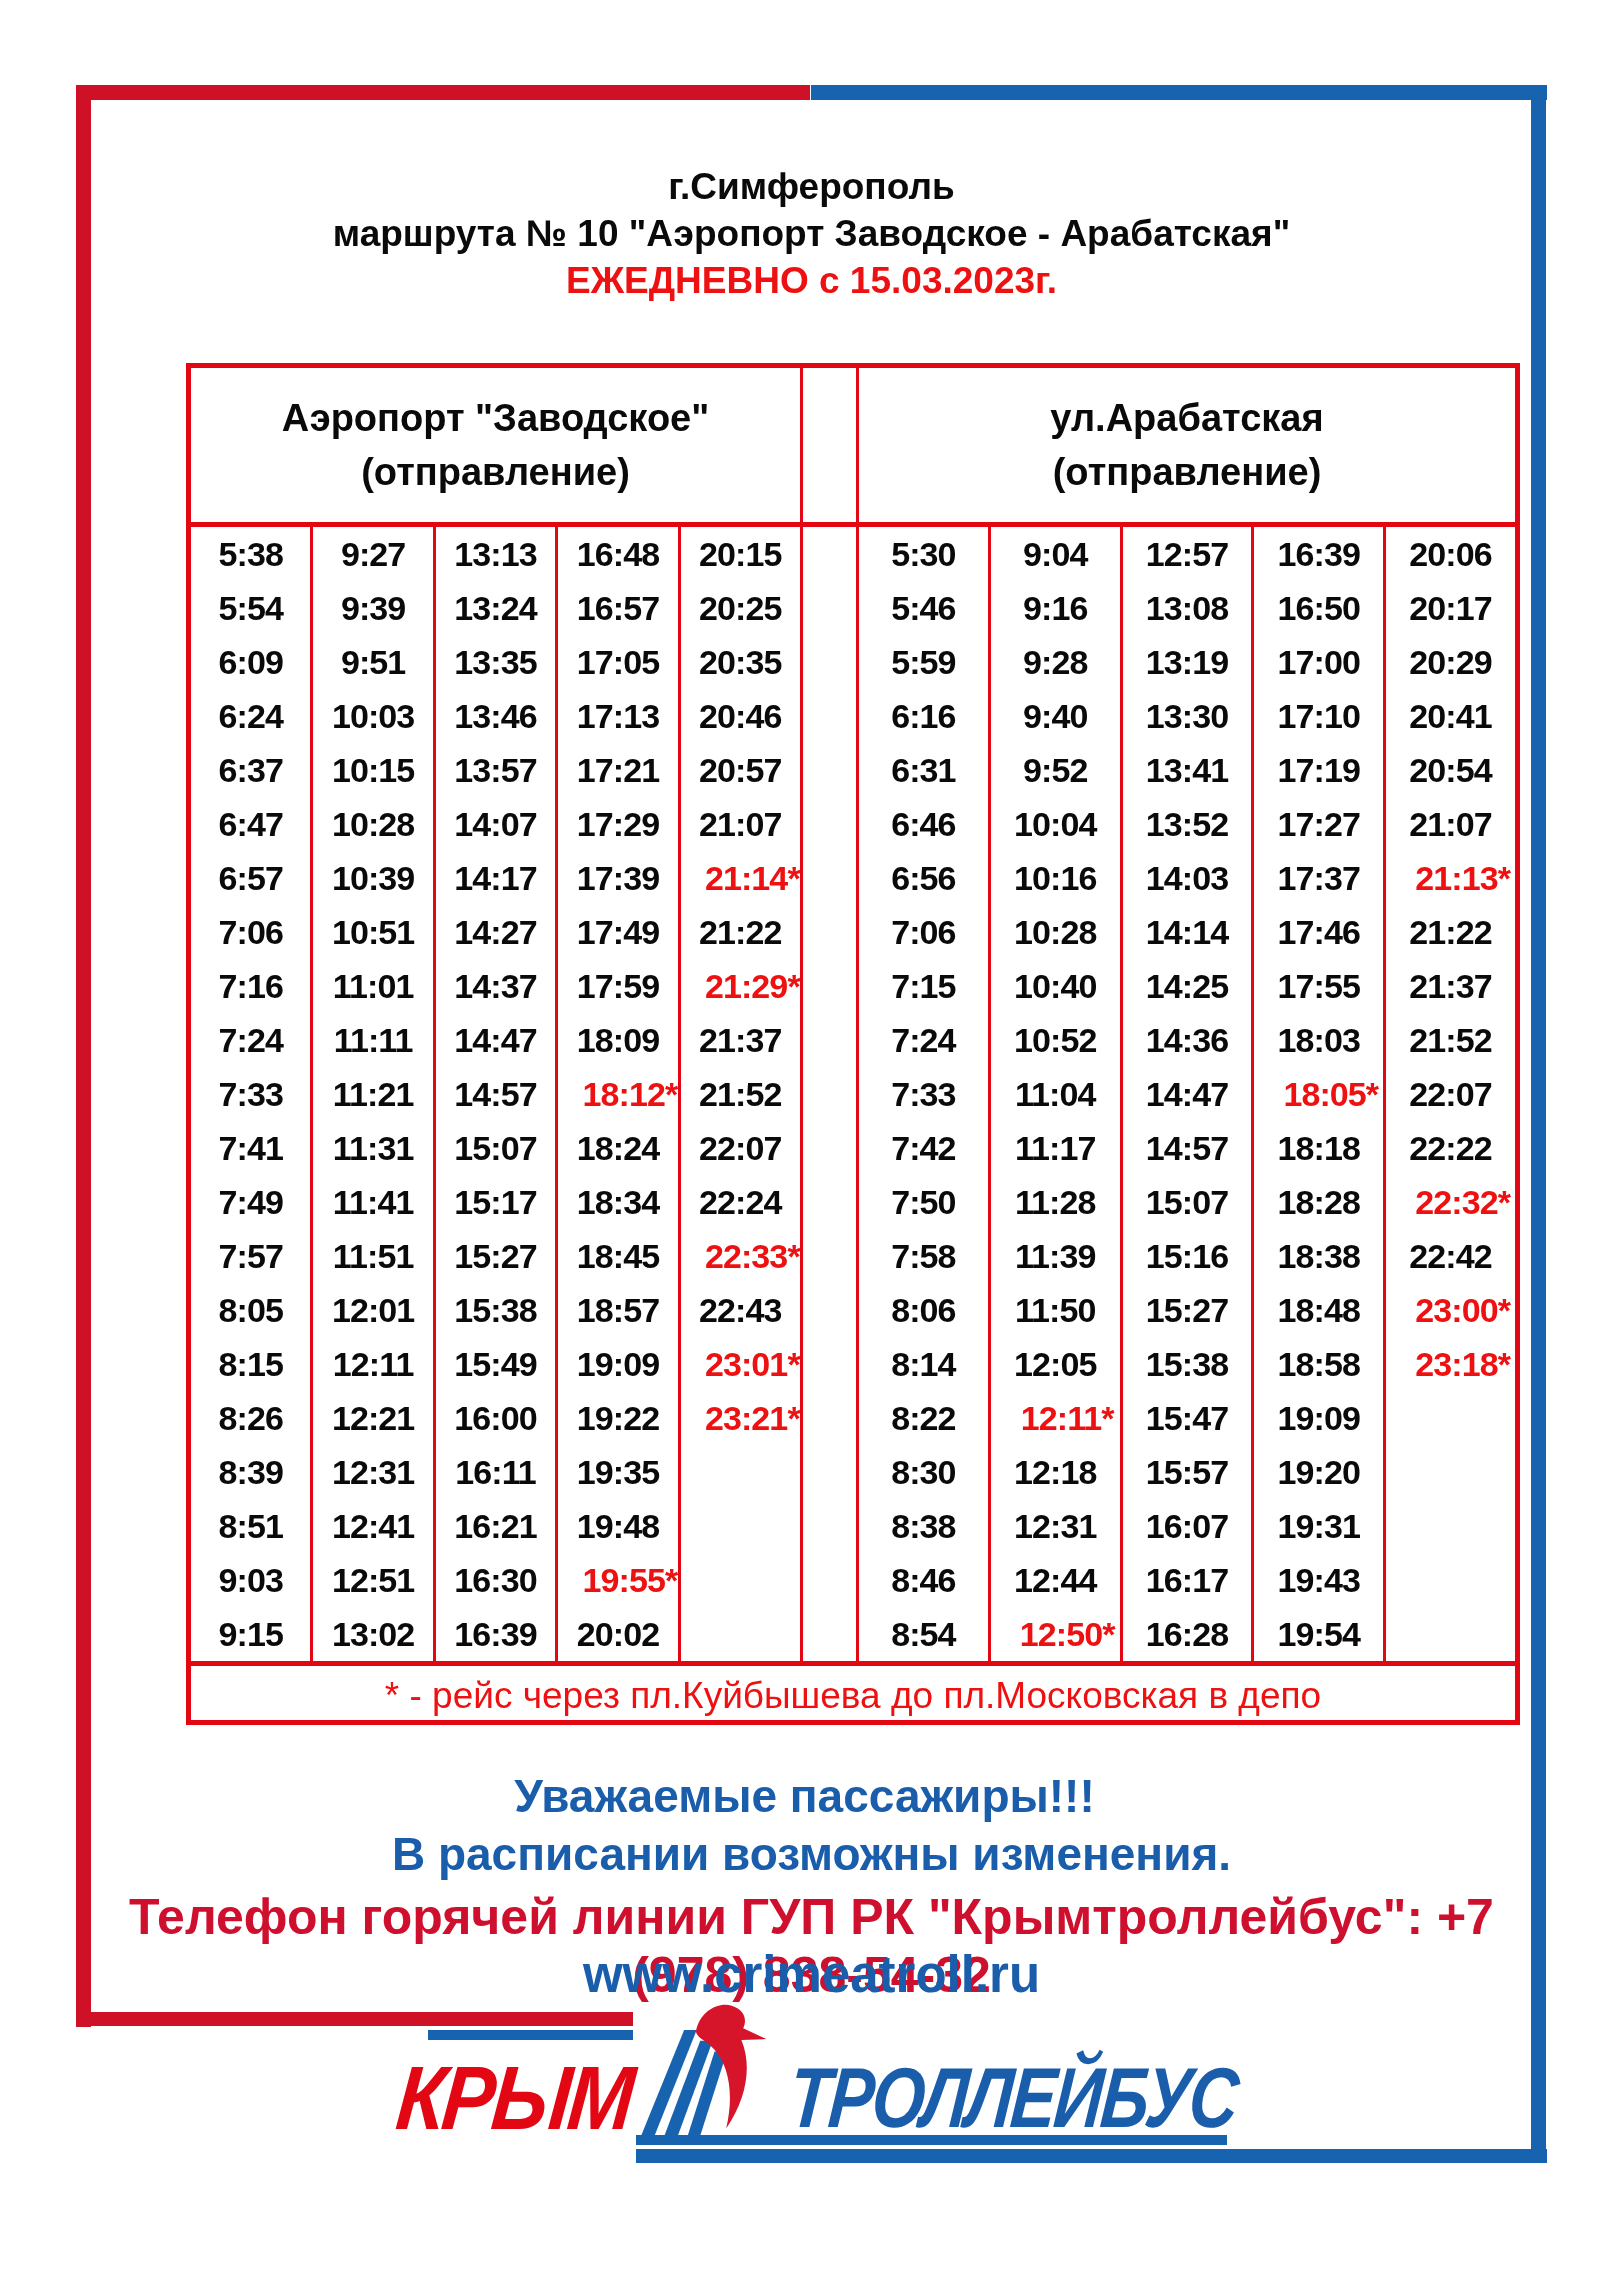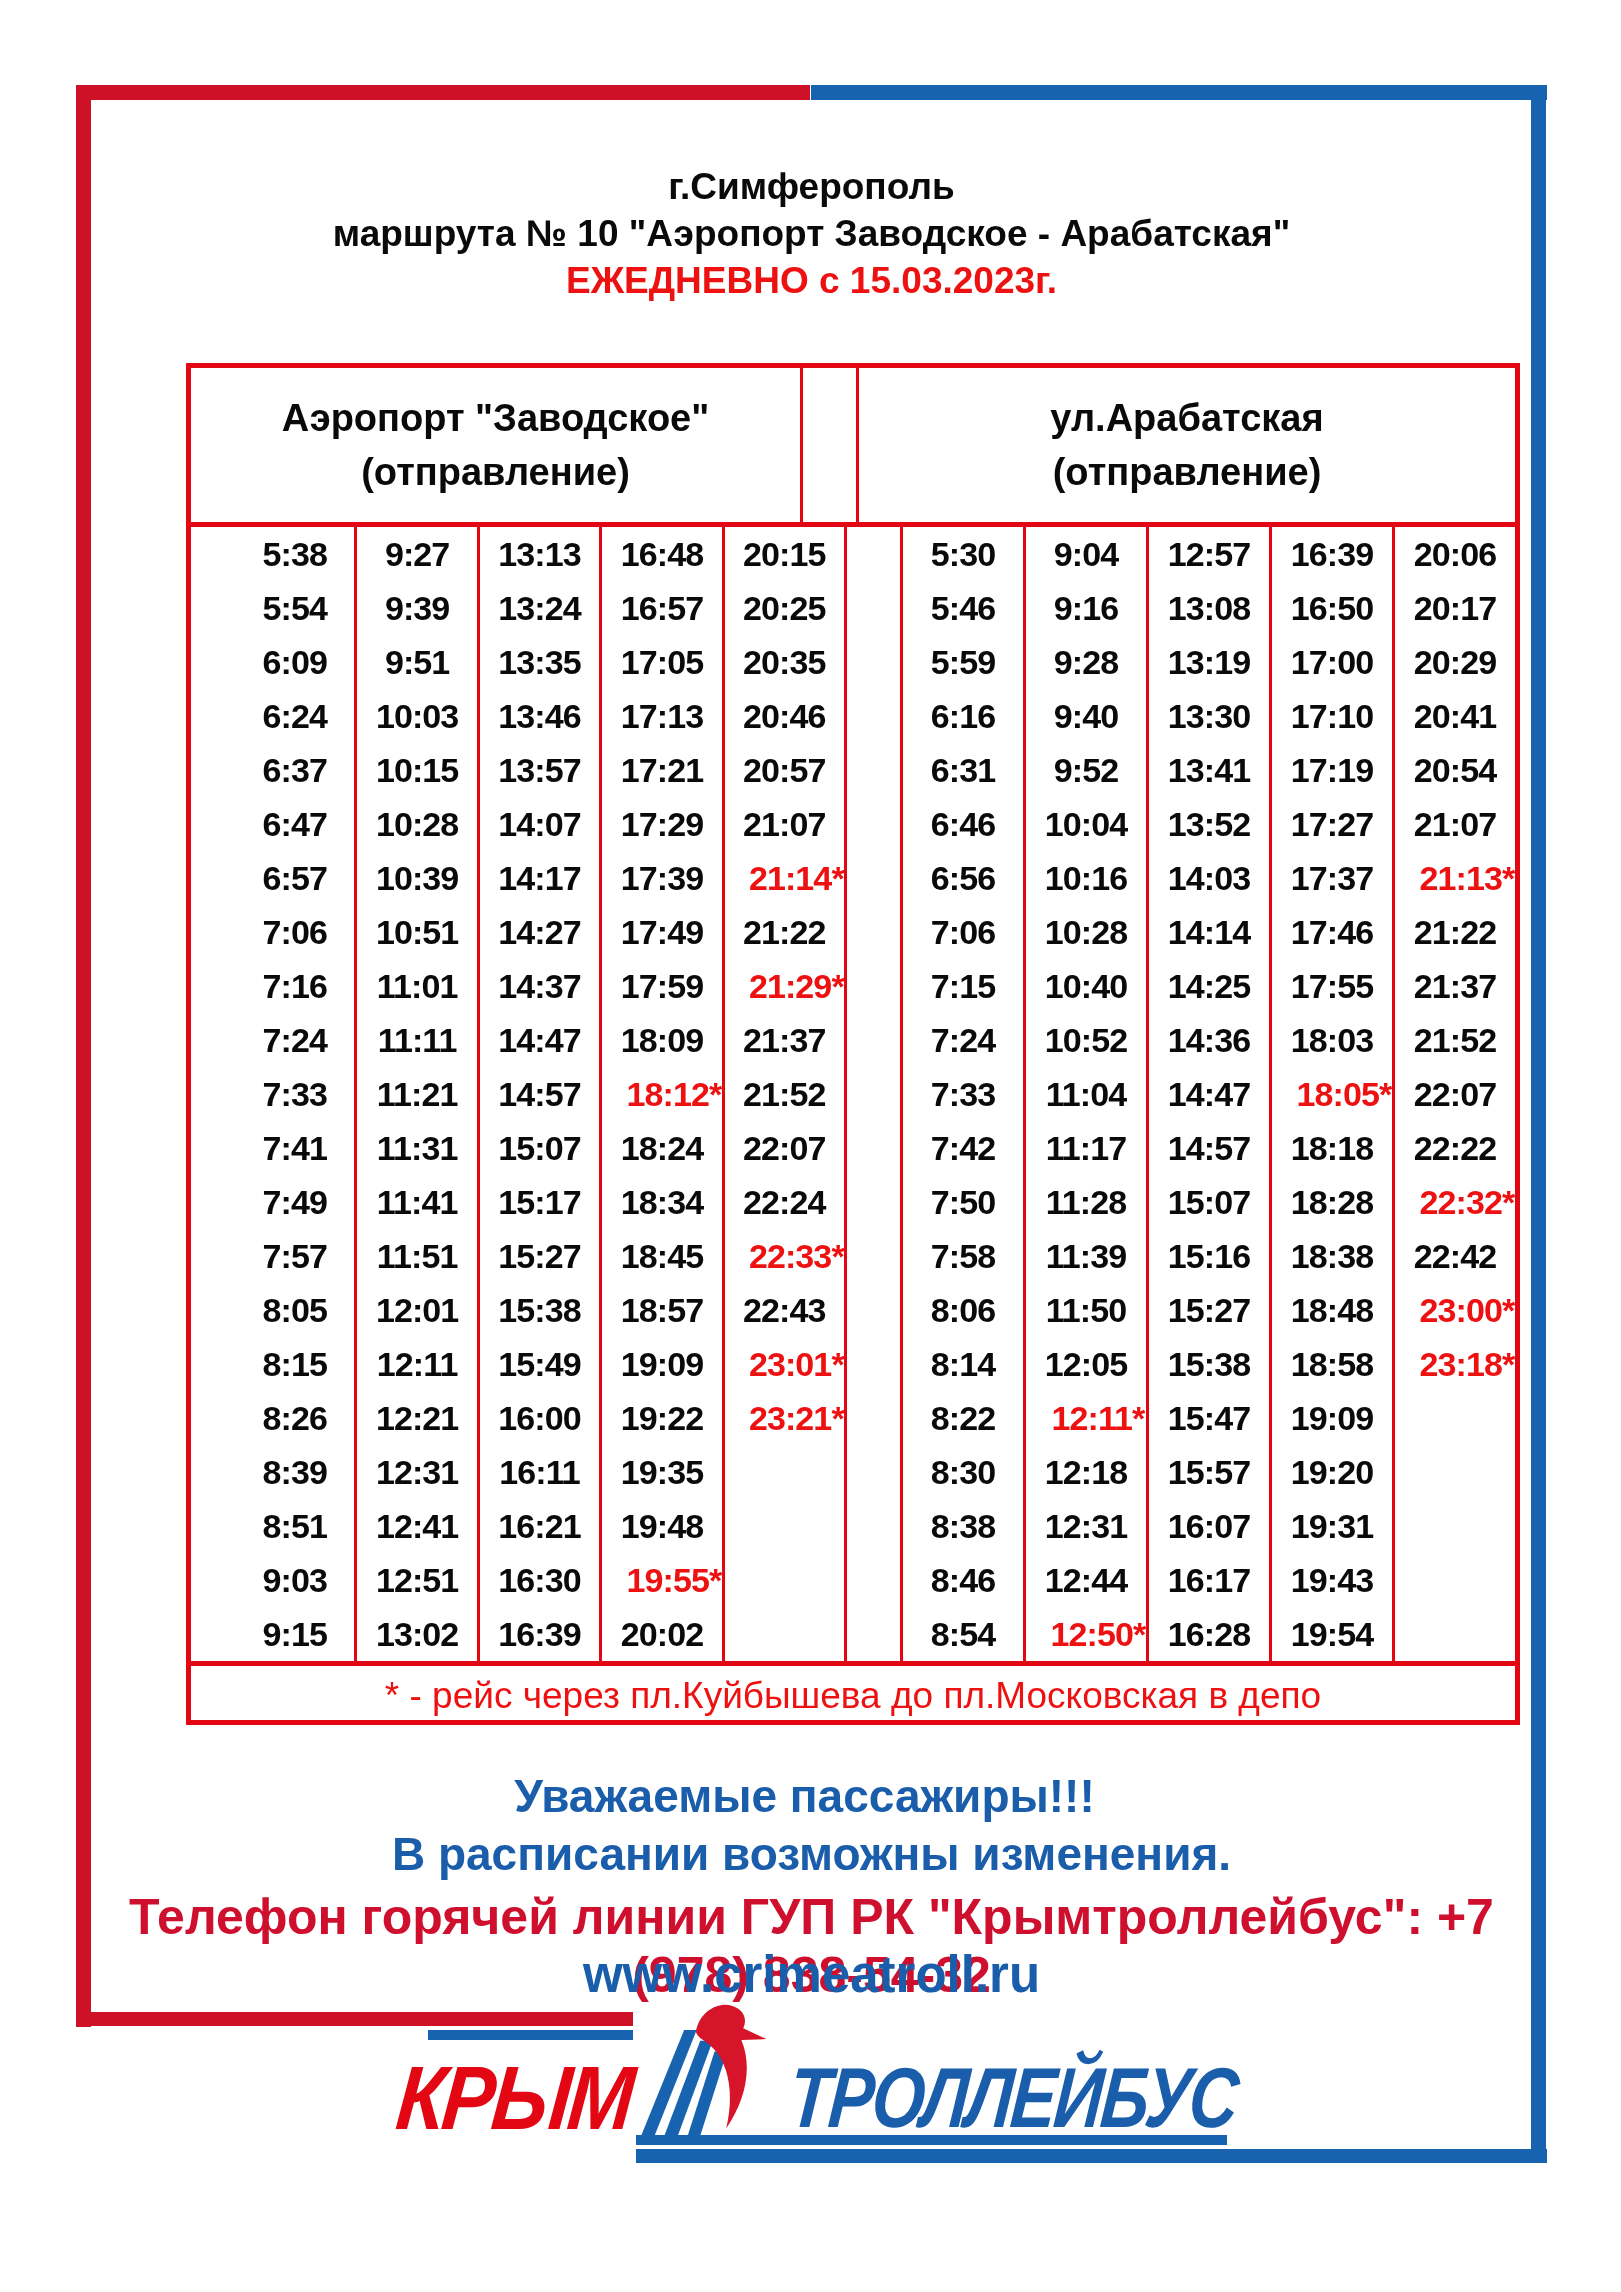--- a/index.html
+++ b/index.html
@@ -26,21 +26,21 @@
   
   .timetable{left:186px;top:363px;width:1334px;border:5.4px solid var(--grid-red);background:#fff;}
   .thead{display:flex;height:159px;border-bottom:5.4px solid var(--grid-red);}
   .th{display:flex;flex-direction:column;justify-content:center;text-align:center;
       font-size:38px;font-weight:bold;line-height:54px;}
   .th-left{width:612px;border-right:3.6px solid var(--grid-red);}
   .th-spacer{width:56px;border-right:3.6px solid var(--grid-red);}
   .th-right{flex:1;}
   .tbody{display:flex;align-items:stretch;}
   .cols{display:flex;}
-  .cols-left{width:612px;margin-left:44px;}
+  .cols-left{width:612px;}
   .tb-spacer{width:56px;border-right:3.6px solid var(--grid-red);}
   .cols-right{flex:1;}
   .tcol{flex:1;border-right:3.6px solid var(--grid-red);}
   .cols-right .tcol:last-child{border-right:none;}
   .tcell{height:54px;line-height:54px;text-align:center;
          font-size:34px;font-weight:bold;letter-spacing:-0.9px;color:var(--ink);}
   .tcell.star{color:var(--time-red);padding-left:24px;}
   .tnote{border-top:5.4px solid var(--grid-red);height:59px;line-height:59px;text-align:center;
          font-size:37px;font-weight:normal;color:var(--time-red);}
 

